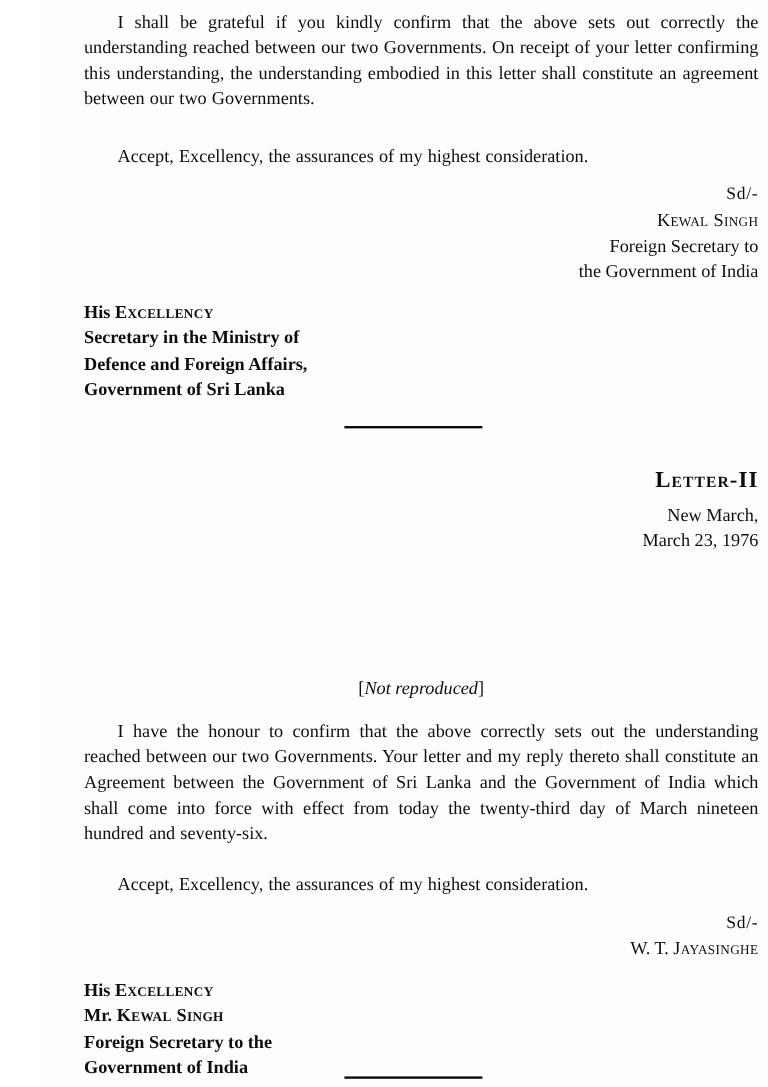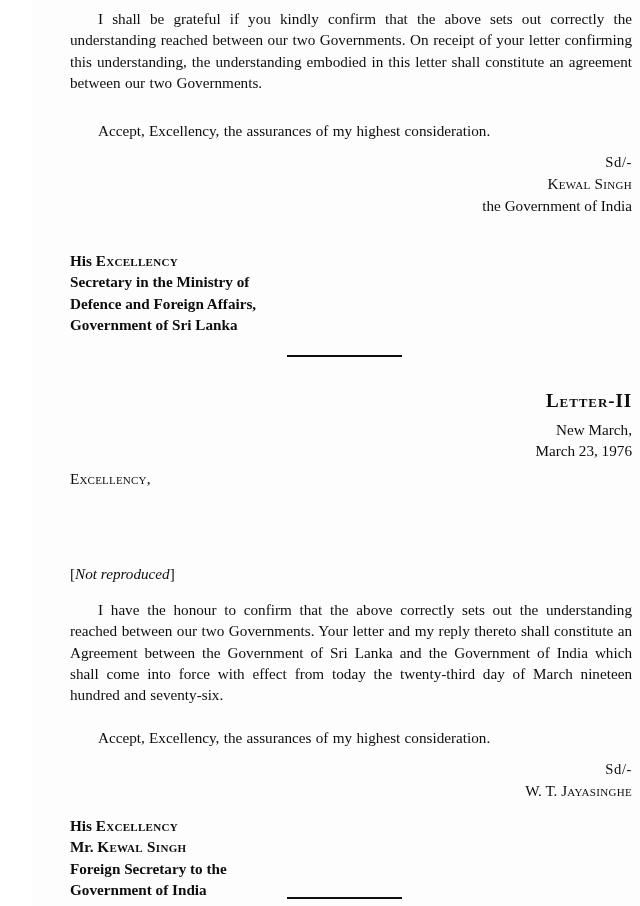--- a/index.html
+++ b/index.html
@@ -74,20 +74,21 @@
     background: #0d0d0d;
   }
   .letter-head {
     text-align: right;
     font-size: 19px;
     font-weight: bold;
     font-variant: small-caps;
     letter-spacing: 0.9px;
   }
   .centered-note {
+    text-align: center;
     font-size: 15.2px;
     font-style: italic;
   }
   .centered-note .brk {
     font-style: normal;
   }
 </style>
 </head>
 <body>
 
@@ -97,20 +98,21 @@
     <p class="body-par">I shall be grateful if you kindly confirm that the above sets out correctly the understanding reached between our two Governments. On receipt of your letter confirming this understanding, the understanding embodied in this letter shall constitute an agreement between our two Governments.</p>
   </div>
 
   <div class="col" style="top:120px;">
     <p class="body-par">Accept, Excellency, the assurances of my highest consideration.</p>
   </div>
 
   <div class="col sig-block" style="top:152px;">
     <div class="sig-sd">Sd/-</div>
     <div class="smallcaps">Kewal Singh</div>
+    <div>Foreign Secretary to</div>
     <div>the Government of India</div>
   </div>
 
   <div class="col addr-block" style="top:250px;">
     <div>
       <span>His </span><span class="smallcaps">Excellency</span>
     </div>
     <div>Secretary in the Ministry of</div>
     <div>Defence and Foreign Affairs,</div>
     <div>Government of Sri Lanka</div>
@@ -118,23 +120,20 @@
 
   <div class="rule" style="left:255px; top:355px; width:115px;"></div>
 
   <div class="col letter-head" style="top:390px;">Letter-II</div>
 
   <div class="col date-block" style="top:419px;">
     <div>New March,</div>
     <div>March 23, 1976</div>
   </div>
 
-  <div class="col" style="top:468px;">
-    <div class="salutation">Excellency,</div>
-  </div>
 
 
   <div class="col centered-note" style="top:565px;">
     <span class="brk">[</span><span>Not reproduced</span><span class="brk">]</span>
   </div>
 
   <div class="col" style="top:599px;">
     <p class="body-par">I have the honour to confirm that the above correctly sets out the understanding reached between our two Governments. Your letter and my reply thereto shall constitute an Agreement between the Government of Sri Lanka and the Government of India which shall come into force with effect from today the twenty-third day of March nineteen hundred and seventy-six.</p>
   </div>
 

